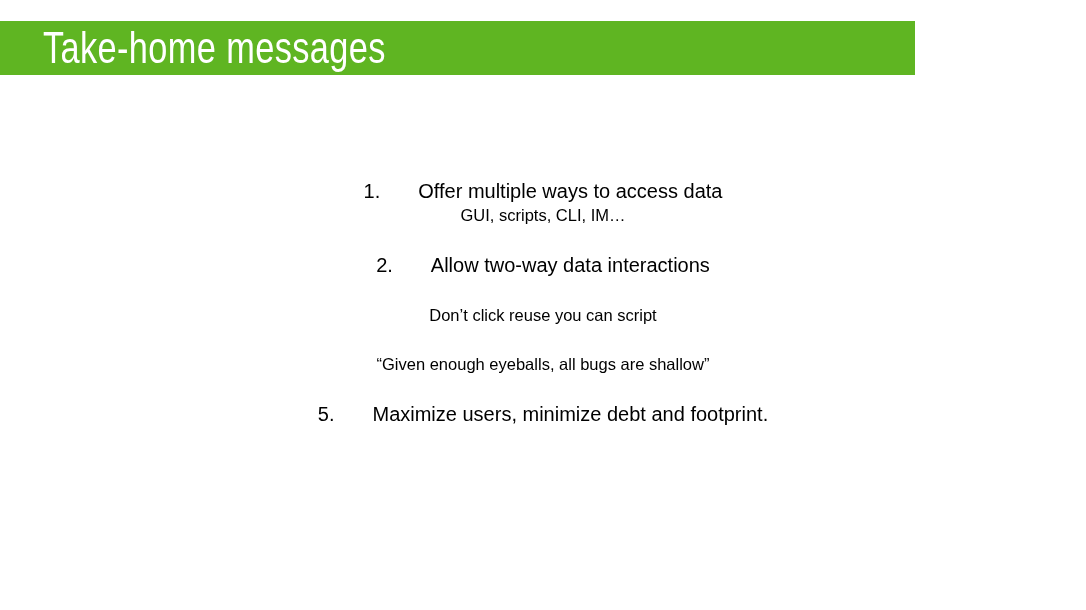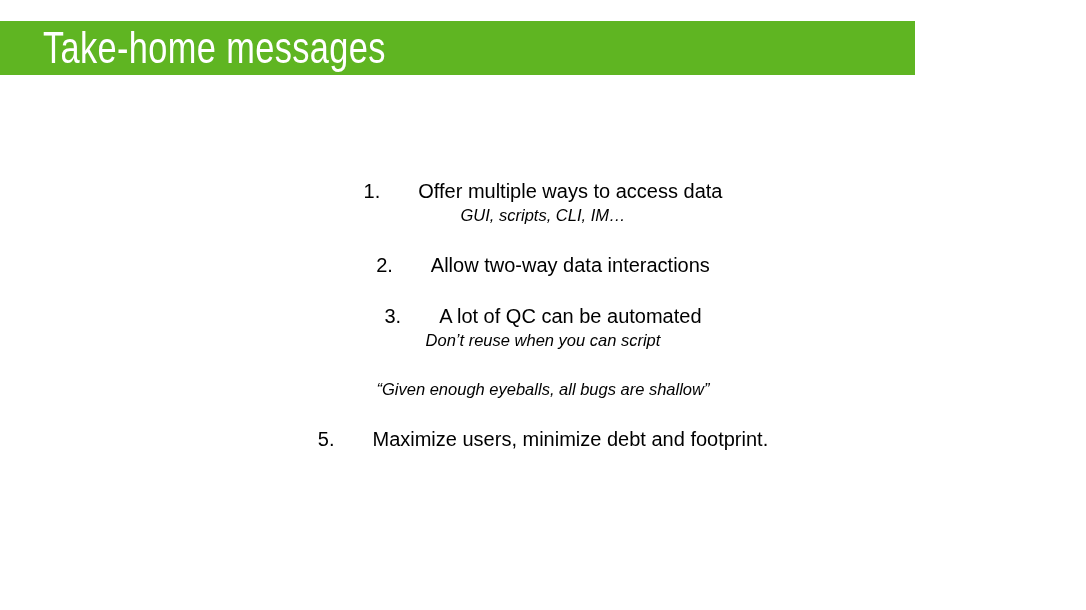--- a/index.html
+++ b/index.html
@@ -79,21 +79,20 @@
   .message-gap {
     display: inline-block;
     width: 38px;
   }
 
   .message-sub {
     display: block;
     color: #000000;
     font-family: "Liberation Sans", sans-serif;
     font-size: 16.5px;
-    font-style: italic;
     font-weight: 400;
     line-height: 23px;
     white-space: nowrap;
     margin-top: 0px;
   }
 </style>
 </head>
 <body>
 
 <div class="slide">
@@ -107,22 +106,21 @@
     <div class="message-item">
       <div class="message-main"><span class="message-num">1.</span><span class="message-gap"></span><span>Offer multiple ways to access data</span></div>
       <div class="message-sub">GUI, scripts, CLI, IM…</div>
     </div>
 
     <div class="message-item">
       <div class="message-main"><span class="message-num">2.</span><span class="message-gap"></span><span>Allow two-way data interactions</span></div>
     </div>
 
     <div class="message-item">
-      <div class="message-main"><span class="message-num">3.</span><span class="message-gap"></span><span>A lot of QC can be automated</span></div>
-      <div class="message-sub">Don’t reuse when you can script</div>
+      <div class="message-sub">Don’t click reuse you can script</div>
     </div>
 
     <div class="message-item">
       <div class="message-sub">“Given enough eyeballs, all bugs are shallow”</div>
     </div>
 
     <div class="message-item">
       <div class="message-main"><span class="message-num">5.</span><span class="message-gap"></span><span>Maximize users, minimize debt and footprint.</span></div>
     </div>
 

